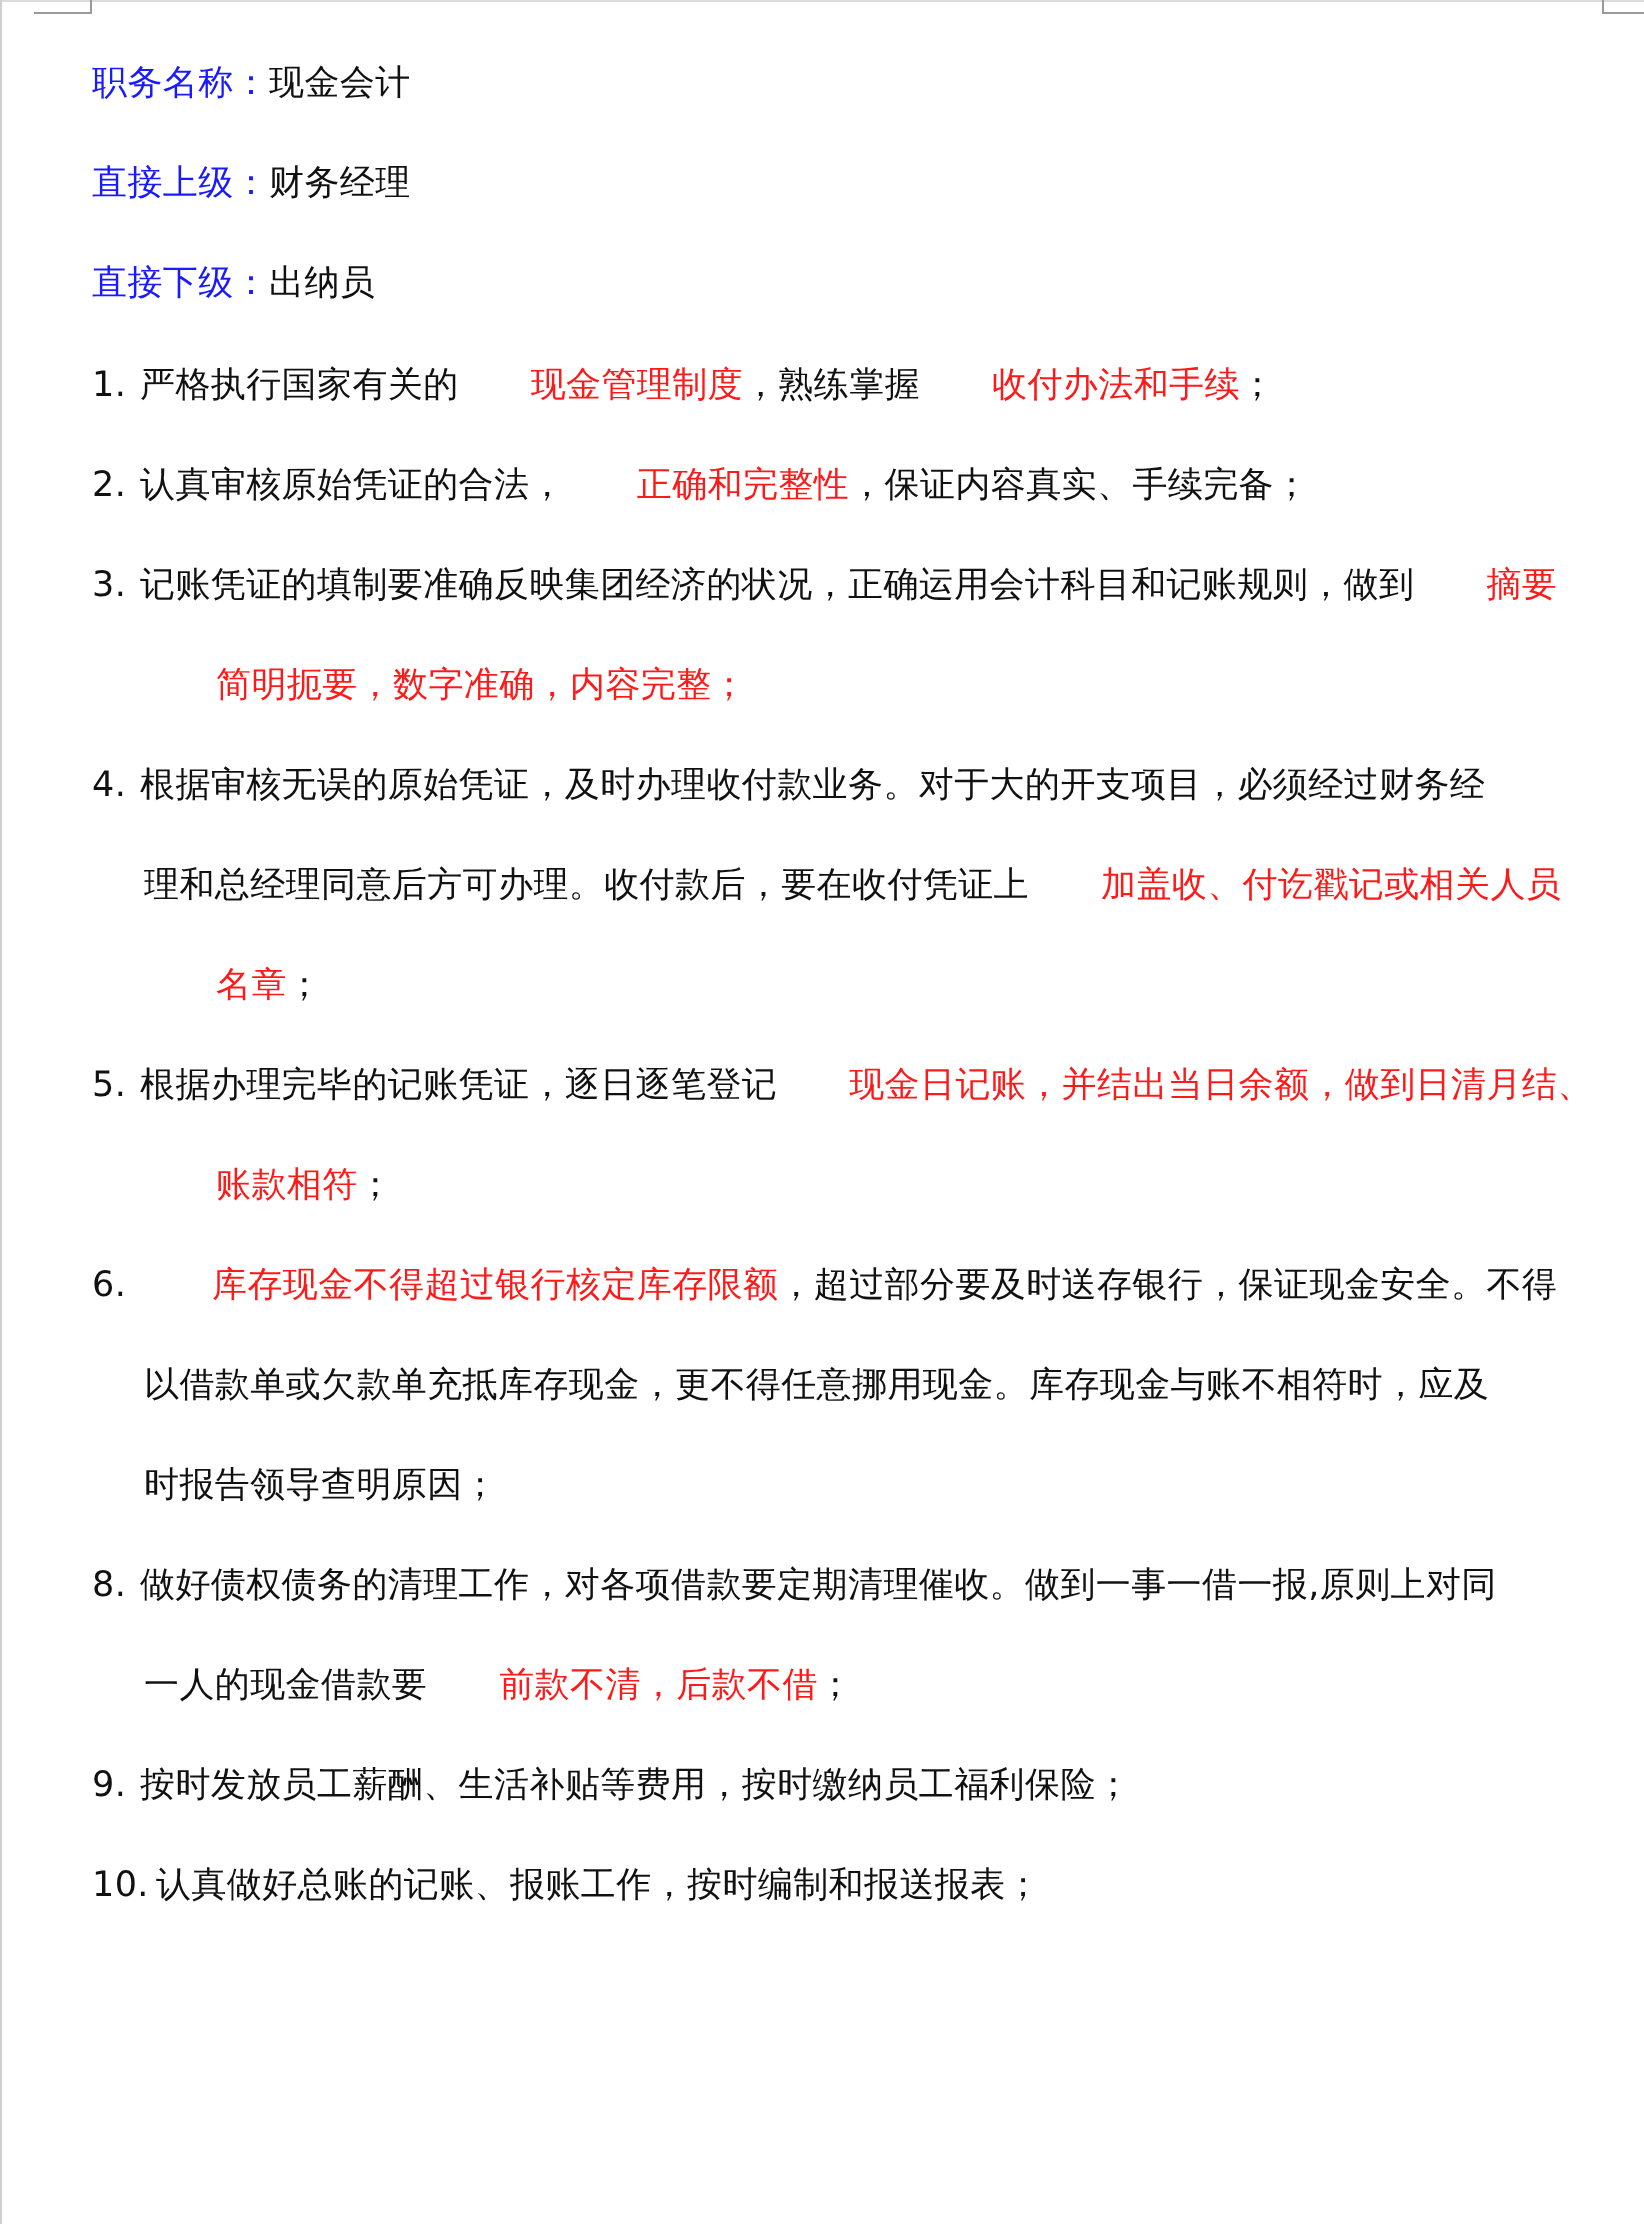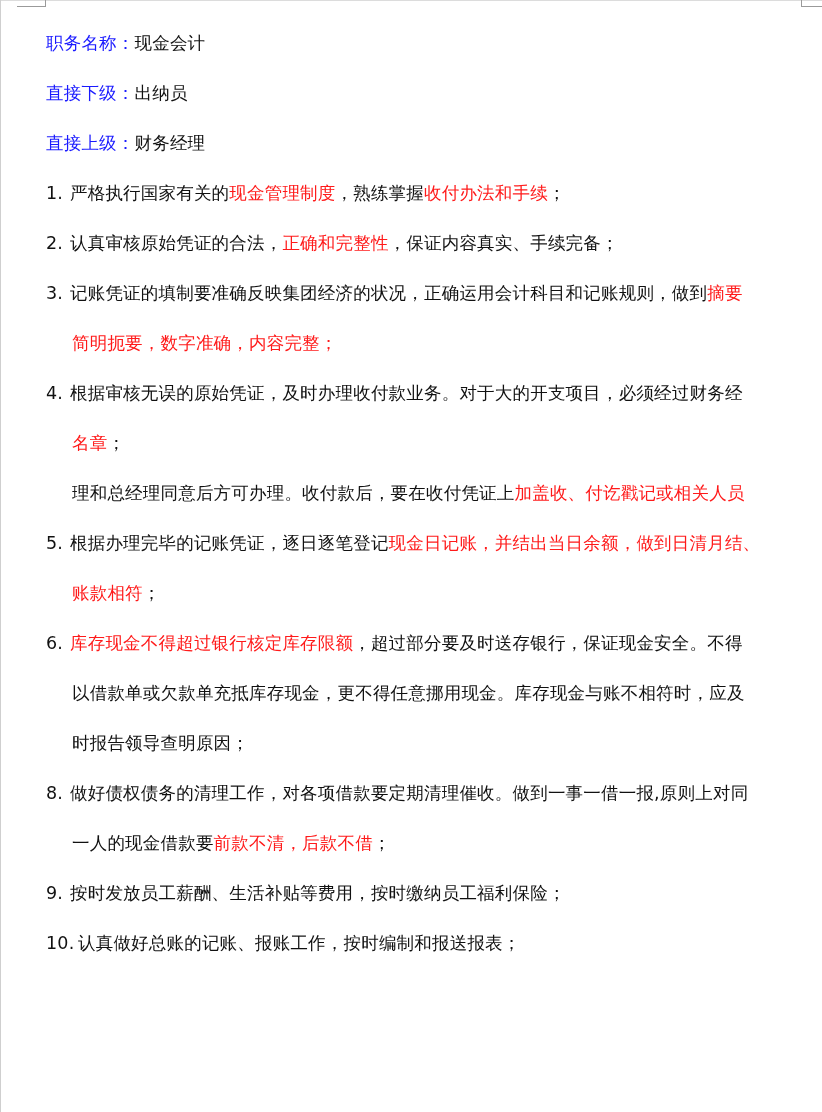--- a/index.html
+++ b/index.html
@@ -46,23 +46,24 @@
       left: 46px;
       top: 18px;
       width: 760px;
       font-size: 17.5px;
       line-height: 50px;
       letter-spacing: 0.2px;
     }
     .line {
       white-space: nowrap;
       height: 50px;
+      font-family: Liberation Mono, monospace;
     }
     .label { color: #1a1aff; }
-    .hl { color: #ff1a1a; }
+    .hl { color: #ff1a1a; padding-left: 36px; }
     .item {
       display: block;
     }
     .item-row {
       white-space: nowrap;
       height: 50px;
     }
     .num {
       display: inline-block;
       width: 24px;
@@ -79,41 +80,41 @@
 <div class="page-border-left"></div>
 <div class="corner-mark-left"></div>
 <div class="corner-mark-right"></div>
 
 <div class="content">
 
   <div class="line">
     <span class="label">职务名称：</span><span>现金会计</span>
   </div>
   <div class="line">
-    <span class="label">直接下级：</span><span>出纳员</span>
+    <span class="label">直接上级：</span><span>财务经理</span>
   </div>
   <div class="line">
-    <span class="label">直接上级：</span><span>财务经理</span>
+    <span class="label">直接下级：</span><span>出纳员</span>
   </div>
 
   <div id="resp-list">
       <div class="item">
         <div class="item-row"><span class="num">1.</span><span>严格执行国家有关的</span><span class="hl">现金管理制度</span><span>，熟练掌握</span><span class="hl">收付办法和手续</span><span>；</span></div>
       </div>
       <div class="item">
         <div class="item-row"><span class="num">2.</span><span>认真审核原始凭证的合法，</span><span class="hl">正确和完整性</span><span>，保证内容真实、手续完备；</span></div>
       </div>
       <div class="item">
         <div class="item-row"><span class="num">3.</span><span>记账凭证的填制要准确反映集团经济的状况，正确运用会计科目和记账规则，做到</span><span class="hl">摘要</span></div>
         <div class="item-row cont"><span class="hl">简明扼要，数字准确，内容完整；</span></div>
       </div>
       <div class="item">
         <div class="item-row"><span class="num">4.</span><span>根据审核无误的原始凭证，及时办理收付款业务。对于大的开支项目，必须经过财务经</span></div>
+        <div class="item-row cont"><span>理和总经理同意后方可办理。收付款后，要在收付凭证上</span><span class="hl">加盖收、付讫戳记或相关人员</span></div>
         <div class="item-row cont"><span class="hl">名章</span><span>；</span></div>
-        <div class="item-row cont"><span>理和总经理同意后方可办理。收付款后，要在收付凭证上</span><span class="hl">加盖收、付讫戳记或相关人员</span></div>
       </div>
       <div class="item">
         <div class="item-row"><span class="num">5.</span><span>根据办理完毕的记账凭证，逐日逐笔登记</span><span class="hl">现金日记账，并结出当日余额，做到日清月结、</span></div>
         <div class="item-row cont"><span class="hl">账款相符</span><span>；</span></div>
       </div>
       <div class="item">
         <div class="item-row"><span class="num">6.</span><span class="hl">库存现金不得超过银行核定库存限额</span><span>，超过部分要及时送存银行，保证现金安全。不得</span></div>
         <div class="item-row cont"><span>以借款单或欠款单充抵库存现金，更不得任意挪用现金。库存现金与账不相符时，应及</span></div>
         <div class="item-row cont"><span>时报告领导查明原因；</span></div>
       </div>

